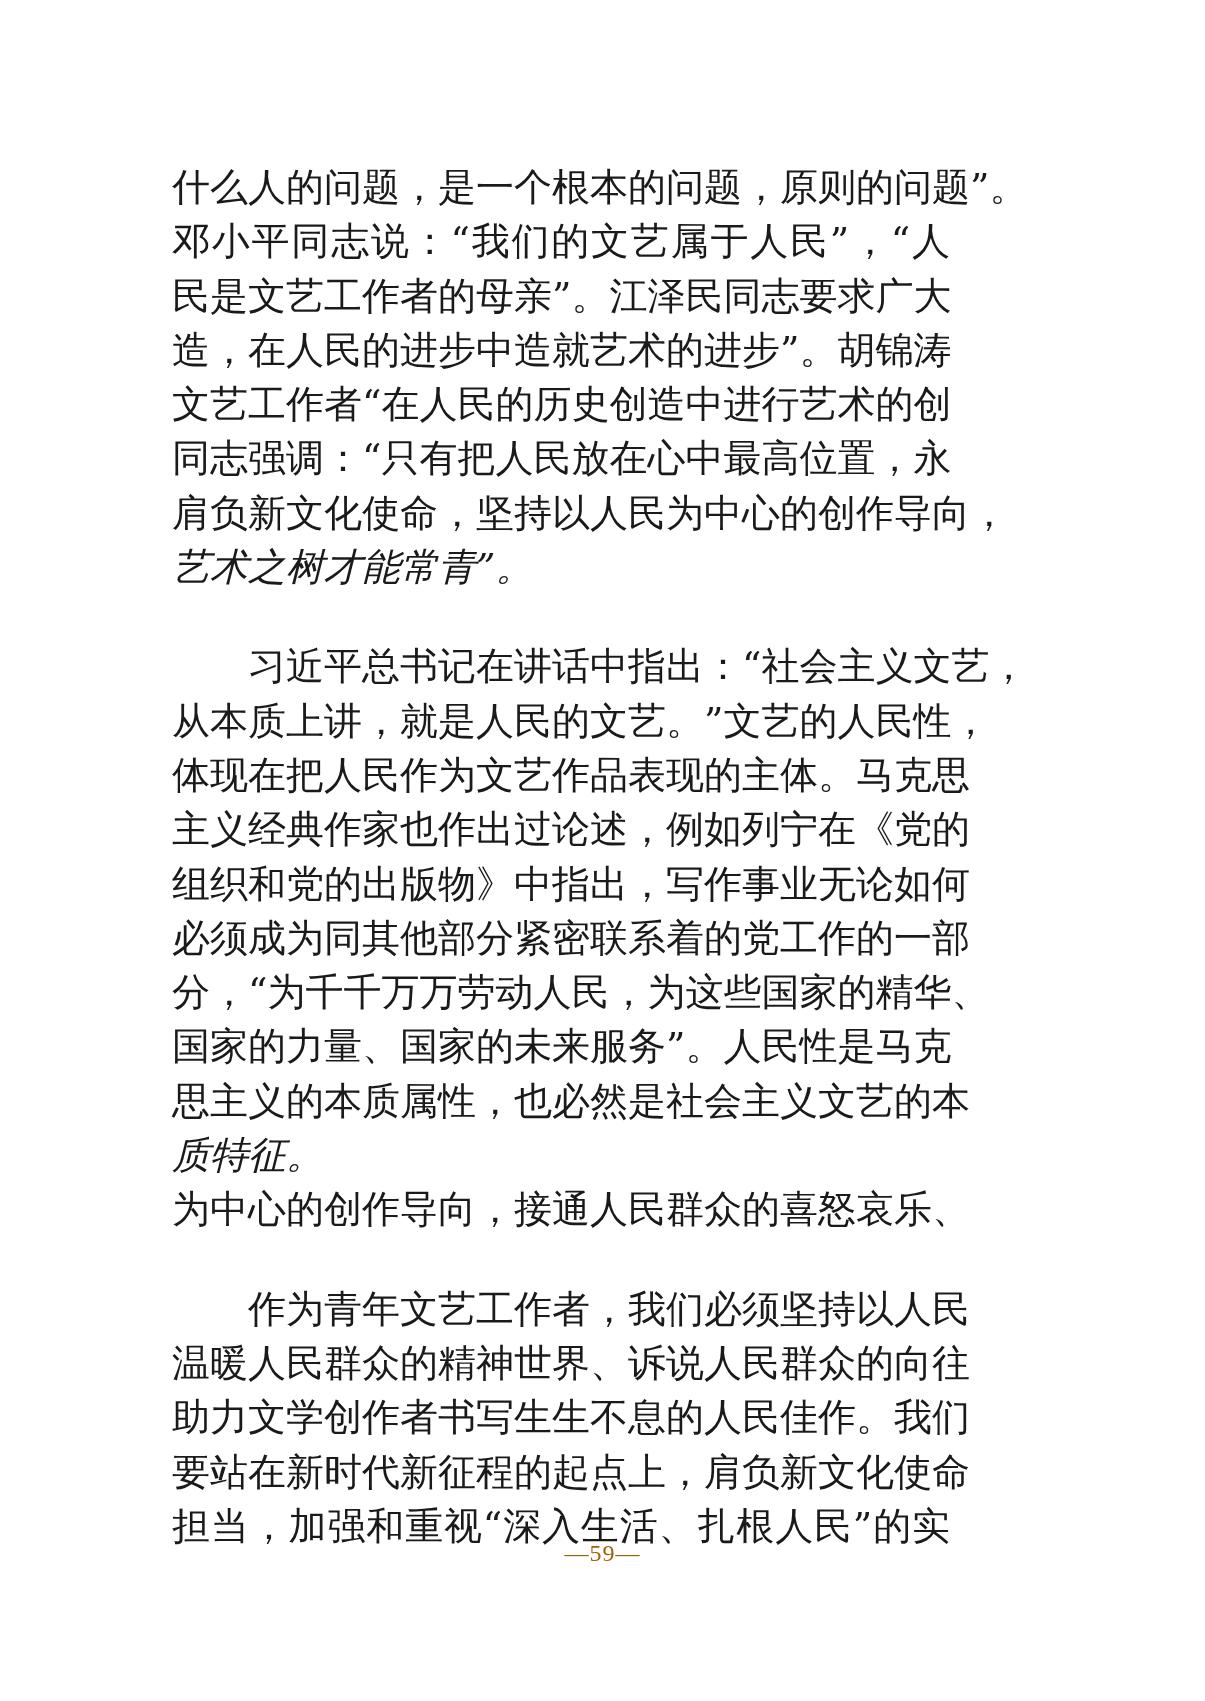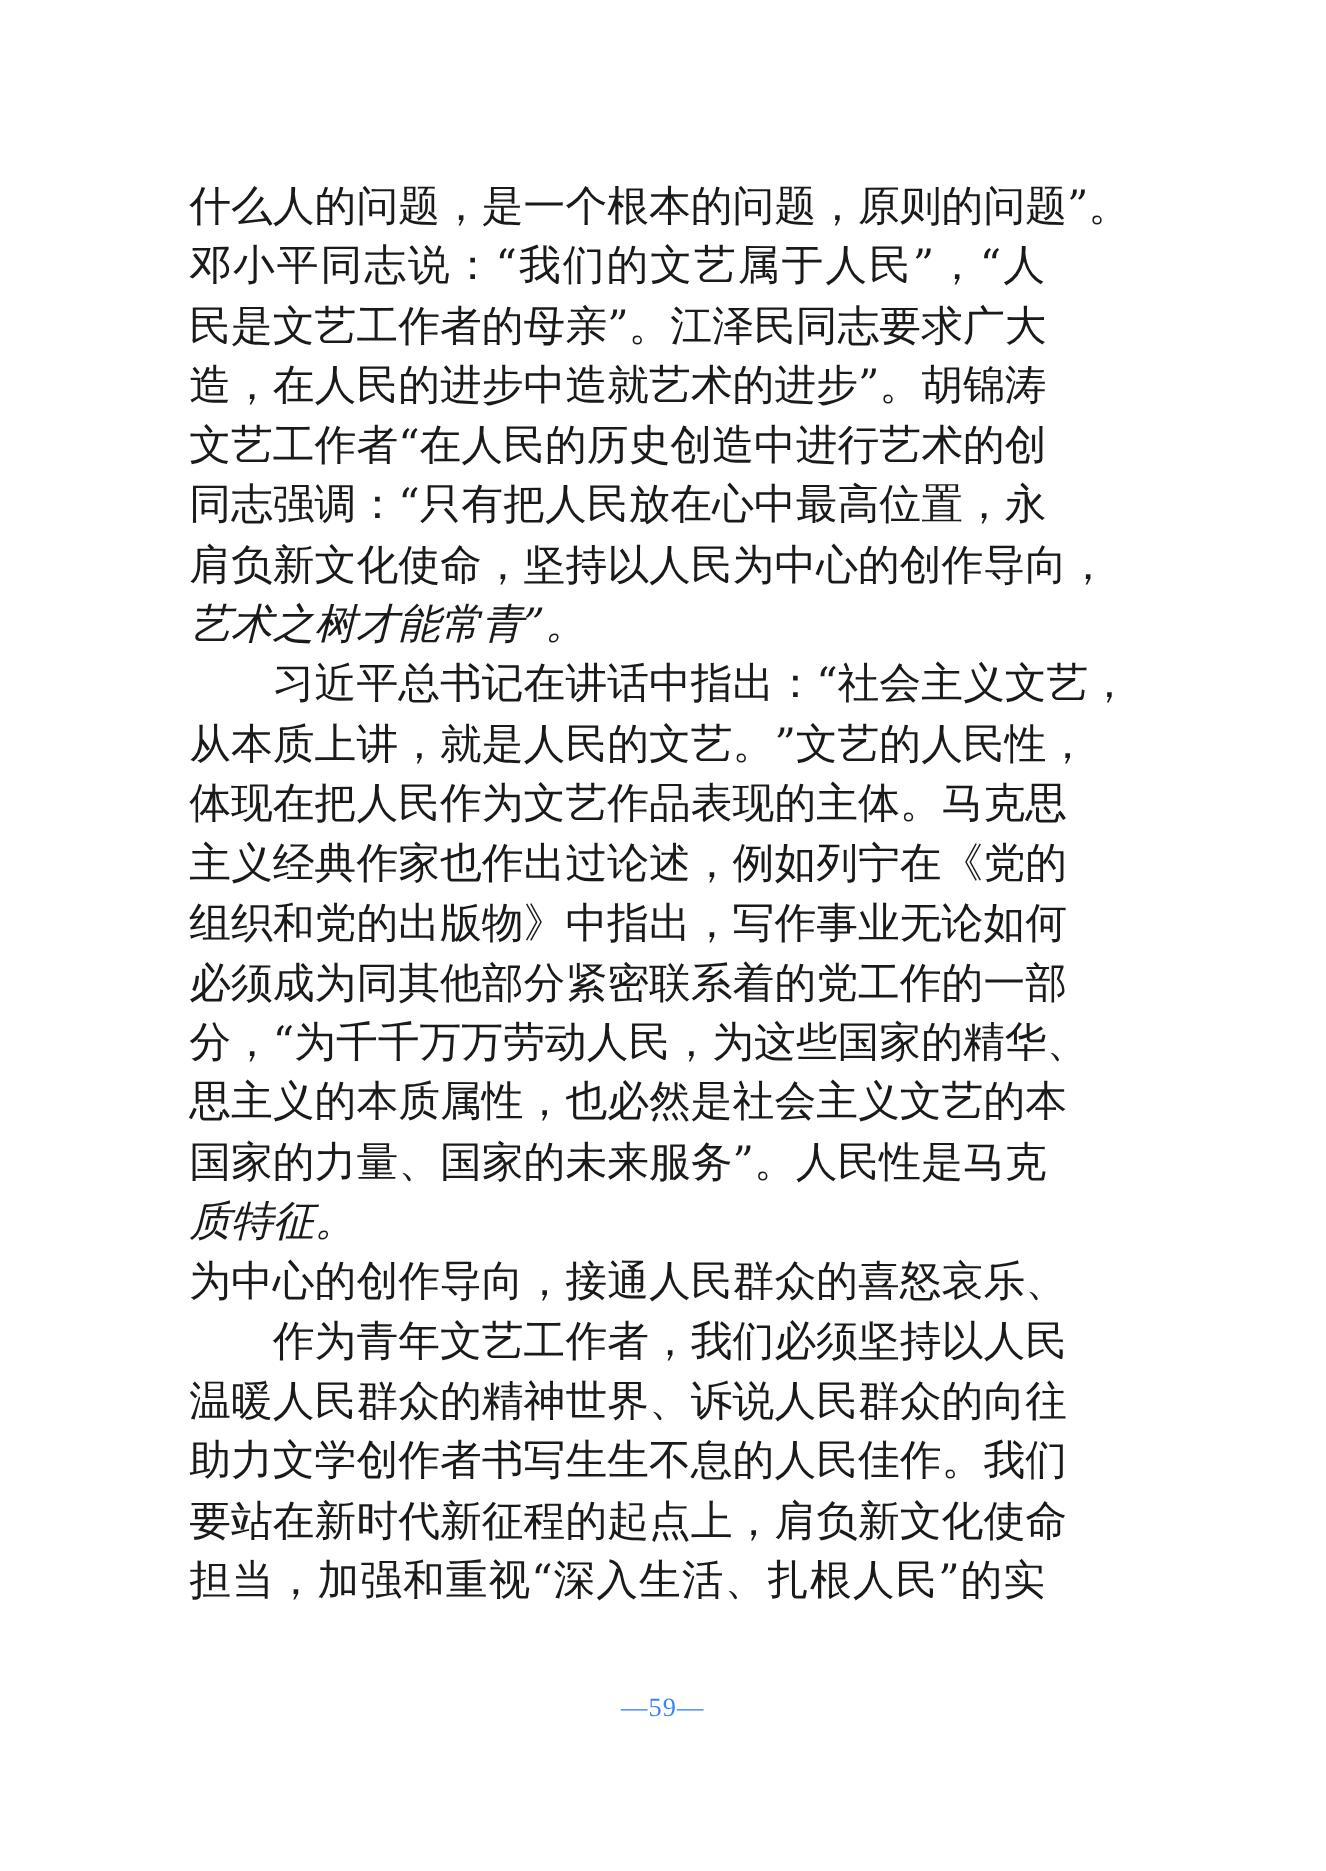--- a/index.html
+++ b/index.html
@@ -38,30 +38,31 @@
       text-align: justify;
       text-align-last: justify;
       letter-spacing: 0px;
     }
     .line.short {
       text-align-last: left;
       font-style: italic;
     }
     .line.indent {
       padding-left: 76px;
+      margin-top: 45px;
     }
     .page-number {
       position: absolute;
       left: 0;
       width: 1205px;
       top: 1540px;
       text-align: center;
       font-family: "Liberation Serif", "DejaVu Serif", serif;
       font-size: 24px;
-      color: #3b82f6;
+      color: #a16207;
       letter-spacing: 1px;
     }
   </style>
 </head>
 <body>
 
 <div class="page">
   <div class="body-text">
     <div class="line">什么人的问题，是一个根本的问题，原则的问题”。</div>
     <div class="line">邓小平同志说：“我们的文艺属于人民”，“人</div>
@@ -71,22 +72,22 @@
     <div class="line">同志强调：“只有把人民放在心中最高位置，永</div>
     <div class="line">肩负新文化使命，坚持以人民为中心的创作导向，</div>
     <div class="line short">艺术之树才能常青”。</div>
     <div class="line indent">习近平总书记在讲话中指出：“社会主义文艺，</div>
     <div class="line">从本质上讲，就是人民的文艺。”文艺的人民性，</div>
     <div class="line">体现在把人民作为文艺作品表现的主体。马克思</div>
     <div class="line">主义经典作家也作出过论述，例如列宁在《党的</div>
     <div class="line">组织和党的出版物》中指出，写作事业无论如何</div>
     <div class="line">必须成为同其他部分紧密联系着的党工作的一部</div>
     <div class="line">分，“为千千万万劳动人民，为这些国家的精华、</div>
+    <div class="line">国家的力量、国家的未来服务”。人民性是马克</div>
     <div class="line">思主义的本质属性，也必然是社会主义文艺的本</div>
-    <div class="line">国家的力量、国家的未来服务”。人民性是马克</div>
     <div class="line short">质特征。</div>
     <div class="line">为中心的创作导向，接通人民群众的喜怒哀乐、</div>
     <div class="line indent">作为青年文艺工作者，我们必须坚持以人民</div>
     <div class="line">温暖人民群众的精神世界、诉说人民群众的向往</div>
     <div class="line">助力文学创作者书写生生不息的人民佳作。我们</div>
     <div class="line">要站在新时代新征程的起点上，肩负新文化使命</div>
     <div class="line">担当，加强和重视“深入生活、扎根人民”的实</div>
   </div>
   <div class="page-number">—59—</div>
 </div>

